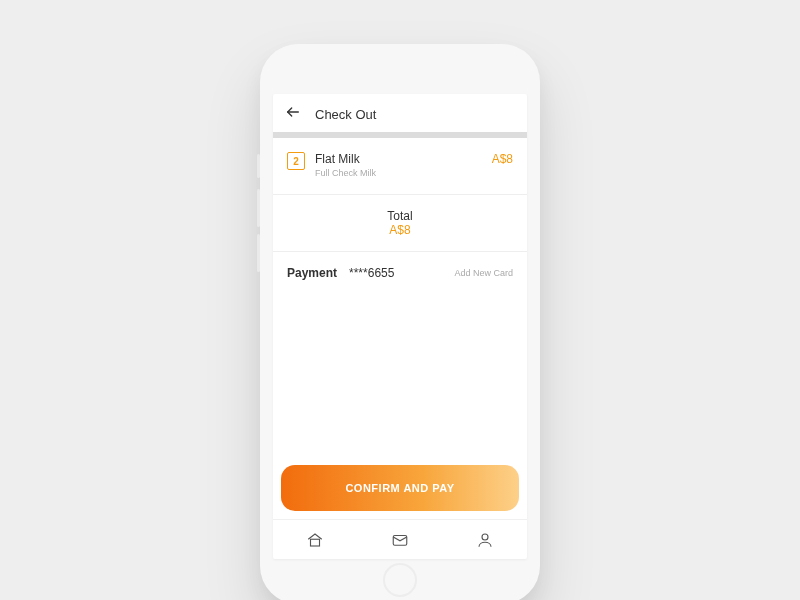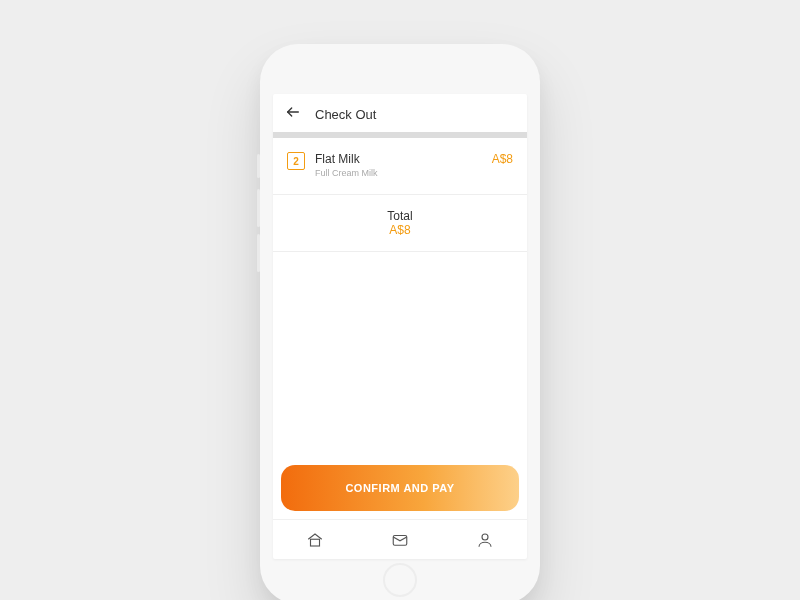--- a/index.html
+++ b/index.html
@@ -202,30 +202,35 @@
       </div>
       <div class="title">Check Out</div>
     </div>
 
     <div class="divider-bar"></div>
 
     <div class="item-row">
       <div class="qty-badge">2</div>
       <div class="item-text">
         <div class="item-name">Flat Milk</div>
-        <div class="item-sub">Full Cream Milk</div>
+        <div class="item-sub">Full Check Milk</div>
       </div>
       <div class="item-price">A$8</div>
     </div>
 
     <div class="total-row">
       <div class="total-label">Total</div>
       <div class="total-price">A$8</div>
     </div>
 
+    <div class="payment-row">
+      <div class="payment-label">Payment</div>
+      <div class="card-number">****6655</div>
+      <div class="add-card">Add New Card</div>
+    </div>
 
     <div class="spacer"></div>
 
     <div class="confirm-btn">CONFIRM AND PAY</div>
 
     <div class="tabbar">
       <div class="tab-icon">
         <svg viewBox="0 0 24 24">
             <path d="M3 11 L12 4 L21 11"></path>
             <rect x="6" y="11" width="12" height="9"></rect>

